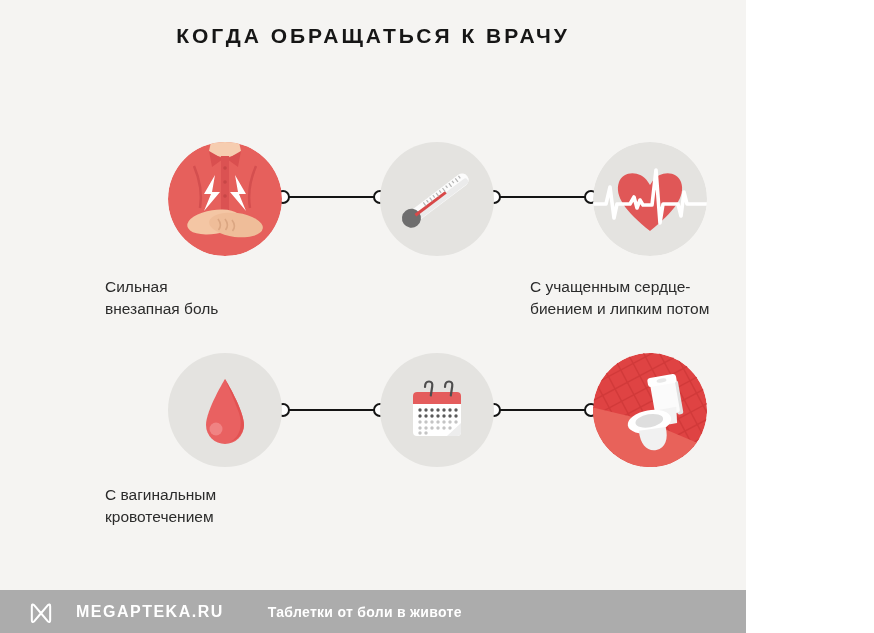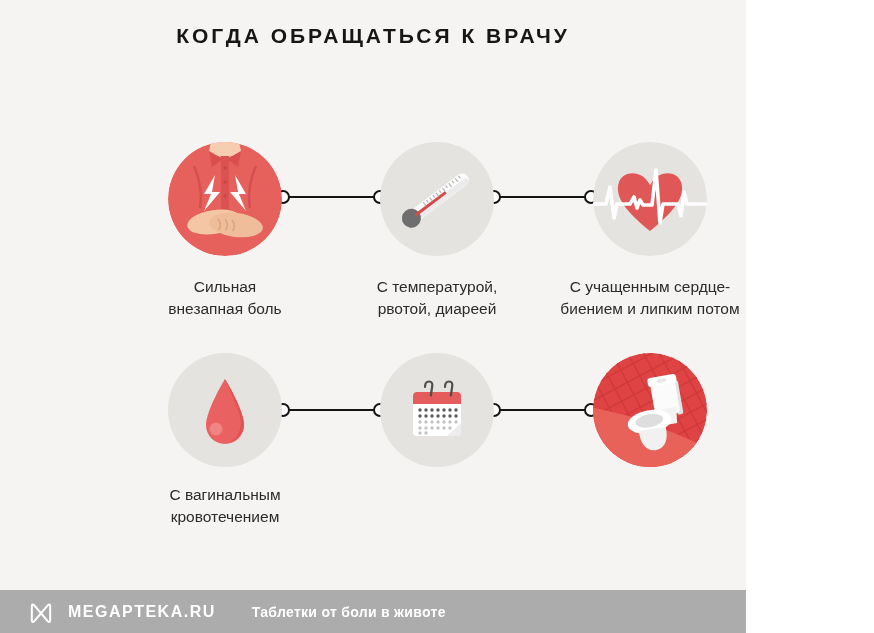--- a/index.html
+++ b/index.html
@@ -39,21 +39,20 @@
   }
   .circle svg { display: block; width: 114px; height: 114px; }
   .r1 { top: 142px; }
   .r2 { top: 353px; }
   .c1 { left: 168px; }
   .c2 { left: 380px; }
   .c3 { left: 593px; }
   .label {
     position: absolute;
     width: 240px;
-    text-align: center;
     font-size: 15.5px;
     line-height: 22px;
     color: #2b2b2b;
     white-space: pre-line;
   }
   .lr1 { top: 276px; }
   .lr2 { top: 484px; }
   .lc1 { left: 105px; }
   .lc2 { left: 317px; }
   .lc3 { left: 530px; }
@@ -81,20 +80,21 @@
   .conn-r1 { top: 190px; }
   .conn-r2 { top: 403px; }
   .footer {
     position: absolute;
     left: 0; bottom: 0;
     width: 100%; height: 43px;
     background: #acacac;
     display: flex;
     align-items: center;
     padding: 0 24px;
+    gap: 8px;
   }
   .footer .logo { display: block; margin-right: 10px; }
   .footer .brand {
     color: #ffffff;
     font-size: 16px;
     font-weight: 700;
     letter-spacing: 1.5px;
     white-space: nowrap;
   }
   .footer .caption {
@@ -302,22 +302,20 @@
           <ellipse cx="55" cy="68" rx="22" ry="11.5" fill="#ffffff"></ellipse>
           <ellipse cx="55" cy="67" rx="14" ry="6.5" fill="#dedede"></ellipse>
           <path d="M43 75 C 42 90 48 97 57 97 C 66 97 71 88 70 76 Z" fill="#f1f1f1"></path>
         </g>
       </g>
     </svg>
   </div>
 
   <div class="label lr1 lc1">Сильная
 внезапная боль</div>
-  <div class="label lr1 lc2">С температурой,
-рвотой, диареей</div>
   <div class="label lr1 lc3">С учащенным сердце-
 биением и липким потом</div>
   <div class="label lr2 lc1">С вагинальным
 кровотечением</div>
 
   <div class="footer">
     <svg class="logo" width="34" height="30" viewBox="0 0 36 36">
       <path d="M7 28 L7 11 Q7 7.5 10 10 L18 19.5 L26 10 Q29 7.5 29 11 L29 28 Q29 31.5 26 29 L18 19.5 L10 29 Q7 31.5 7 28 Z" fill="none" stroke="#ffffff" stroke-width="2.4" stroke-linejoin="round" stroke-linecap="round"></path>
     </svg>
     <span class="brand">MEGAPTEKA.RU</span>

